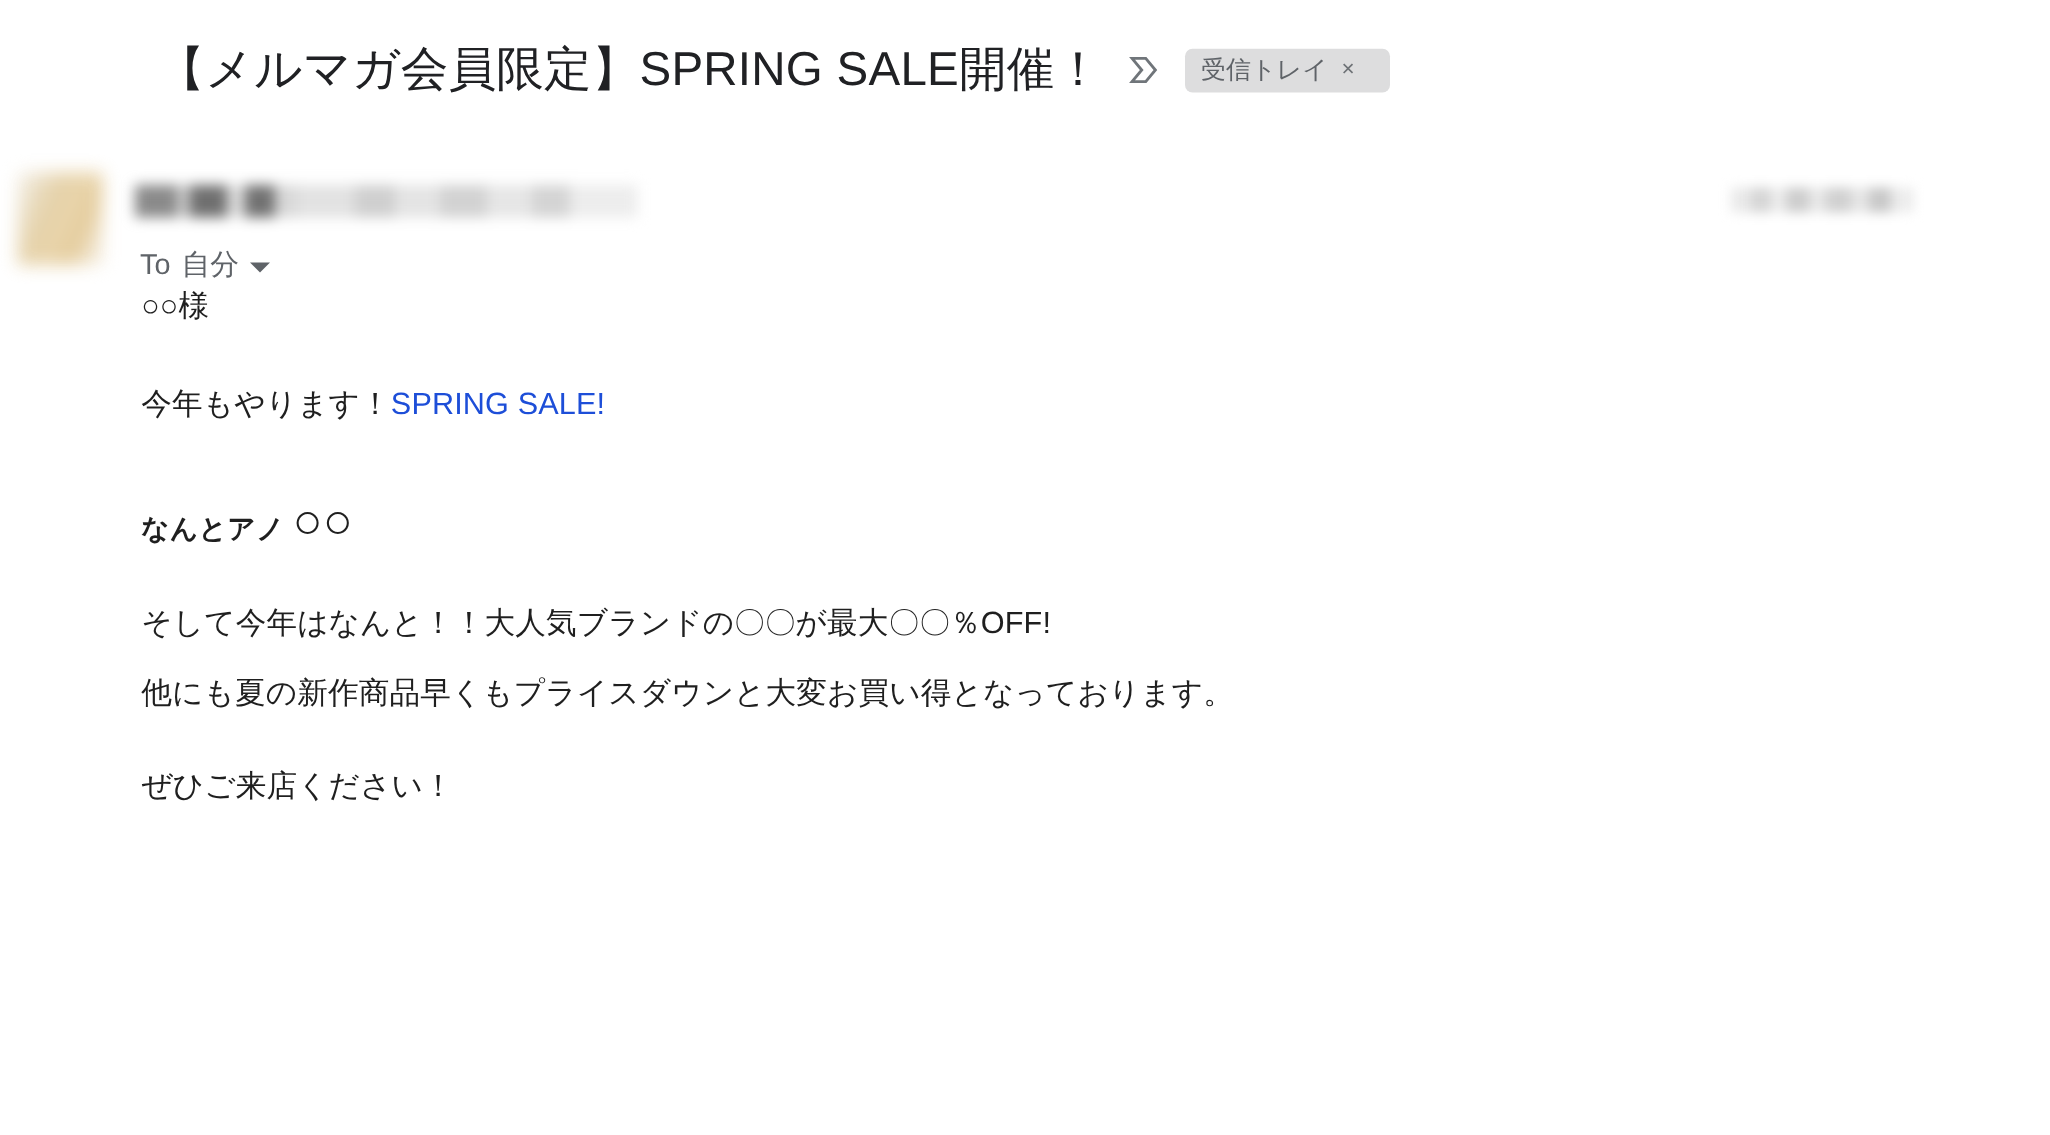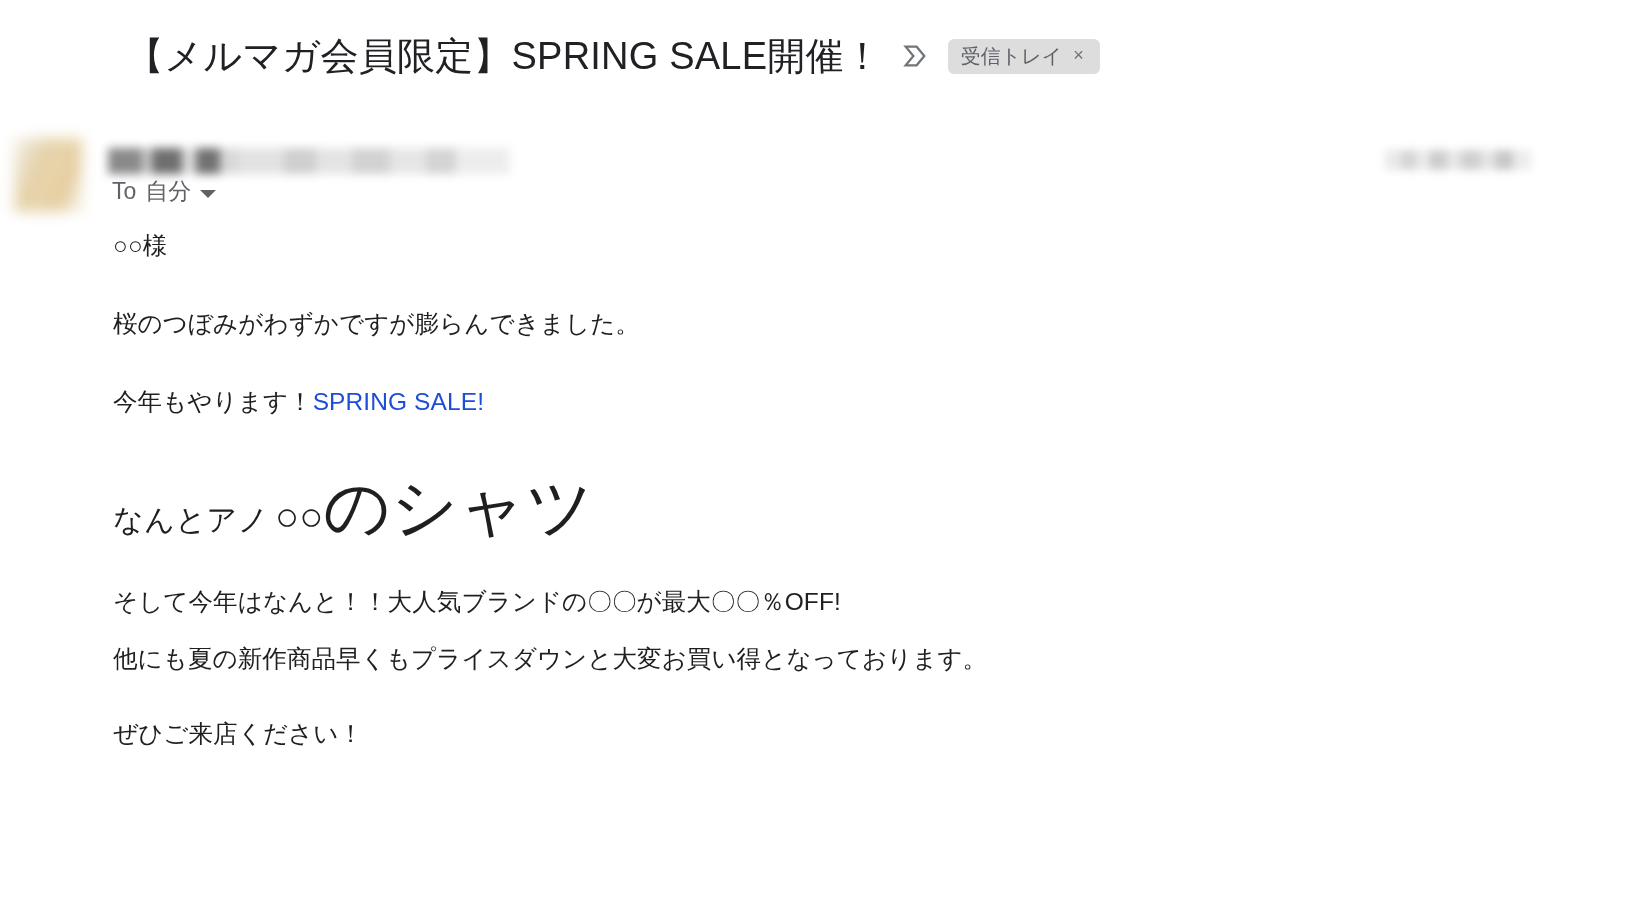--- a/index.html
+++ b/index.html
@@ -52,21 +52,21 @@
   .important-marker svg { display: block; }
 
   .label-chip {
     margin-left: 16px;
     display: inline-flex;
     align-items: center;
     gap: 11px;
     background: #ddddde;
     color: #5f6368;
     border-radius: 6px;
-    padding: 7px 16px 8px 13px;
+    padding: 7px 28px 8px 13px;
     font-size: 20px;
     line-height: 1;
   }
   .label-chip .chip-text { color: #5f6368; }
   .chip-close {
     font-size: 18px;
     color: #6e7276;
     line-height: 1;
     padding-bottom: 1px;
     cursor: pointer;
@@ -132,21 +132,21 @@
         #e8e8e8 62px, #e8e8e8 76px,
         #d0d0d0 76px, #d0d0d0 96px,
         #e6e6e6 96px, #e6e6e6 110px,
         #c8c8c8 110px, #c8c8c8 128px,
         #ececec 128px, #ececec 146px);
   }
 
   .recipient-row {
     position: absolute;
     left: 112px;
-    top: 176px;
+    top: 196px;
     display: flex;
     align-items: center;
     gap: 9px;
     font-size: 23px;
     color: #5f6368;
   }
   .recipient-caret {
     width: 0;
     height: 0;
     border-left: 8px solid transparent;
@@ -175,22 +175,23 @@
   .sale-accent { color: #1d4ed8; }
 
   .headline {
     margin: 0 0 44px 0;
     display: flex;
     align-items: baseline;
     white-space: nowrap;
     line-height: 1;
   }
   .headline .hl-small {
-    font-size: 30px;
+    font-size: 22px;
     letter-spacing: 0.5px;
+    font-weight: bold;
   }
   .headline .hl-mid {
     font-size: 40px;
     margin-left: 6px;
     letter-spacing: 0px;
   }
   .headline .hl-big {
     font-size: 66px;
     letter-spacing: 0px;
   }
@@ -227,30 +228,28 @@
   <div class="recipient-row">
     <span>To</span>
     <span>自分</span>
     <span class="recipient-caret"></span>
   </div>
 
   <div class="body-wrap">
 
     <p class="p">○○様</p>
 
-    <p class="p">桜のつぼみがわずかですが膨らんできました。</p>
 
     <p class="p">
       <span>今年もやります！</span><span class="sale-accent">SPRING SALE!</span>
     </p>
 
     <div class="headline headline-block">
       <span class="hl-small">なんとアノ</span>
       <span class="hl-mid">○○</span>
-      <span class="hl-big">のシャツ</span>
     </div>
 
 
     <p class="p tight">そして今年はなんと！！大人気ブランドの〇〇が最大〇〇％OFF!</p>
     <p class="p gap-sm">他にも夏の新作商品早くもプライスダウンと大変お買い得となっております。</p>
 
     <p class="p closing-block">ぜひご来店ください！</p>
   </div>
 
 </div>

